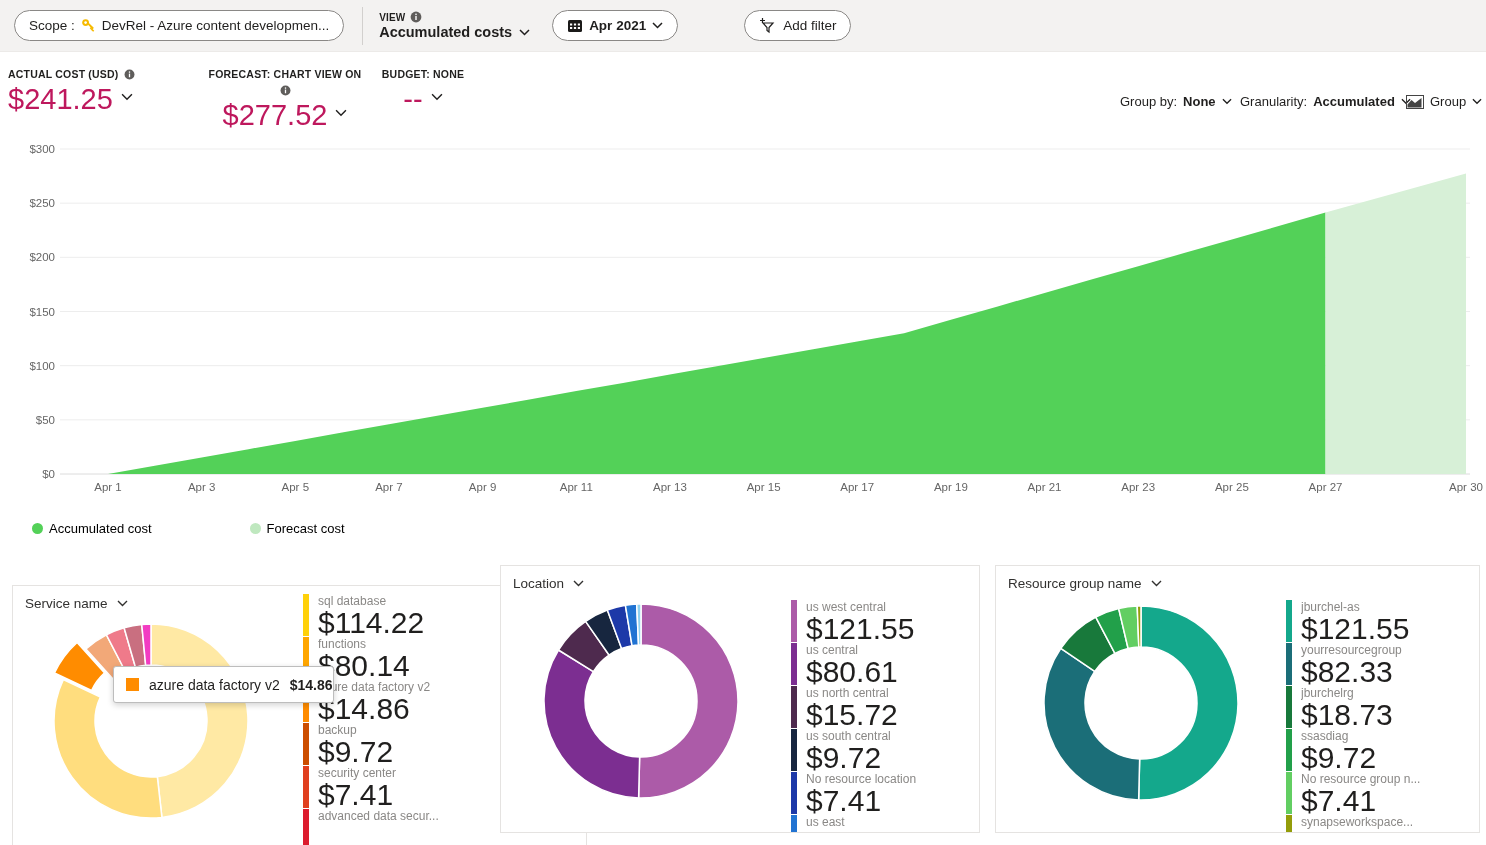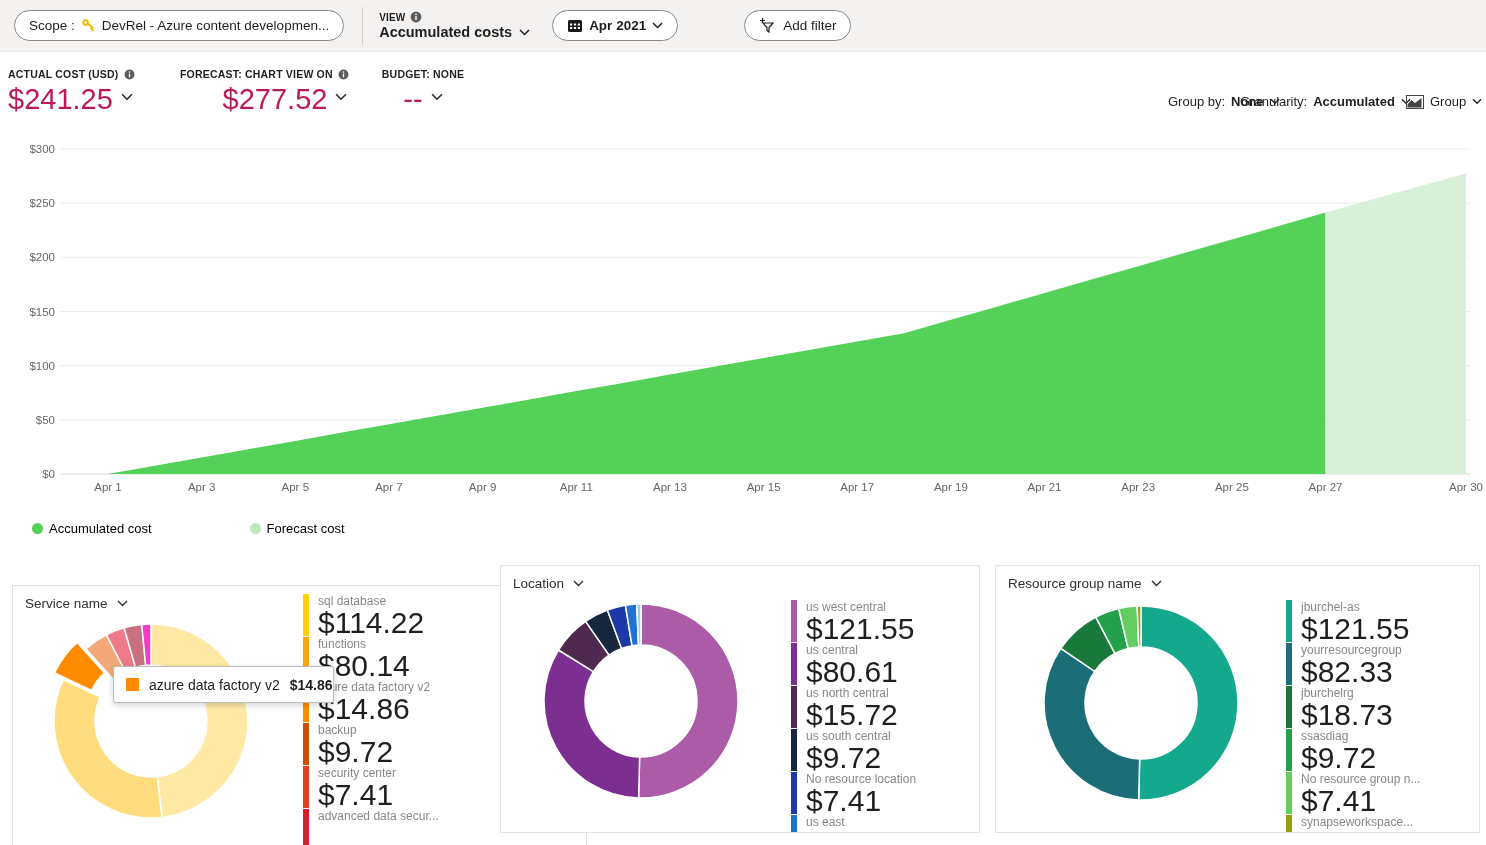--- a/index.html
+++ b/index.html
@@ -142,21 +142,21 @@
       <div class="kpi-value">
         <span>$241.25</span>
         <span class="chev">
             <svg width="12" height="8" viewBox="0 0 11 7">
               <path d="M1 1l4.5 4.5L10 1" fill="none" stroke="currentColor" stroke-width="1.3"></path>
             </svg>
           </span>
       </div>
     </div>
     <div class="kpi" style="left:180px; width:210px; text-align:center;">
-      <div class="kpi-label" style="justify-content:flex-start;">
+      <div class="kpi-label" style="justify-content:space-between;flex-direction:column;">
         <span>FORECAST: CHART VIEW ON</span>
         <span class="icon">
             <svg width="11" height="11" viewBox="0 0 12 12">
               <circle cx="6" cy="6" r="5.4" fill="#5f5d5b"></circle>
               <rect x="5.3" y="5" width="1.4" height="4" fill="#fff"></rect>
               <rect x="5.3" y="2.6" width="1.4" height="1.5" fill="#fff"></rect>
             </svg>
           </span>
       </div>
       <div class="kpi-value" style="justify-content:center;">
@@ -175,21 +175,21 @@
       <div class="kpi-value">
         <span>--</span>
         <span class="chev">
             <svg width="12" height="8" viewBox="0 0 11 7">
               <path d="M1 1l4.5 4.5L10 1" fill="none" stroke="currentColor" stroke-width="1.3"></path>
             </svg>
           </span>
       </div>
     </div>
 
-    <div class="ctrl" style="left:1120px;margin-left:48px;">
+    <div class="ctrl" style="left:1120px;">
       <span>Group by:</span>
       <b>None</b>
       <span class="chev">
           <svg width="10" height="7" viewBox="0 0 11 7">
             <path d="M1 1l4.5 4.5L10 1" fill="none" stroke="currentColor" stroke-width="1.4"></path>
           </svg>
         </span>
     </div>
     <div class="ctrl" style="left:1240px;">
       <span>Granularity:</span>

